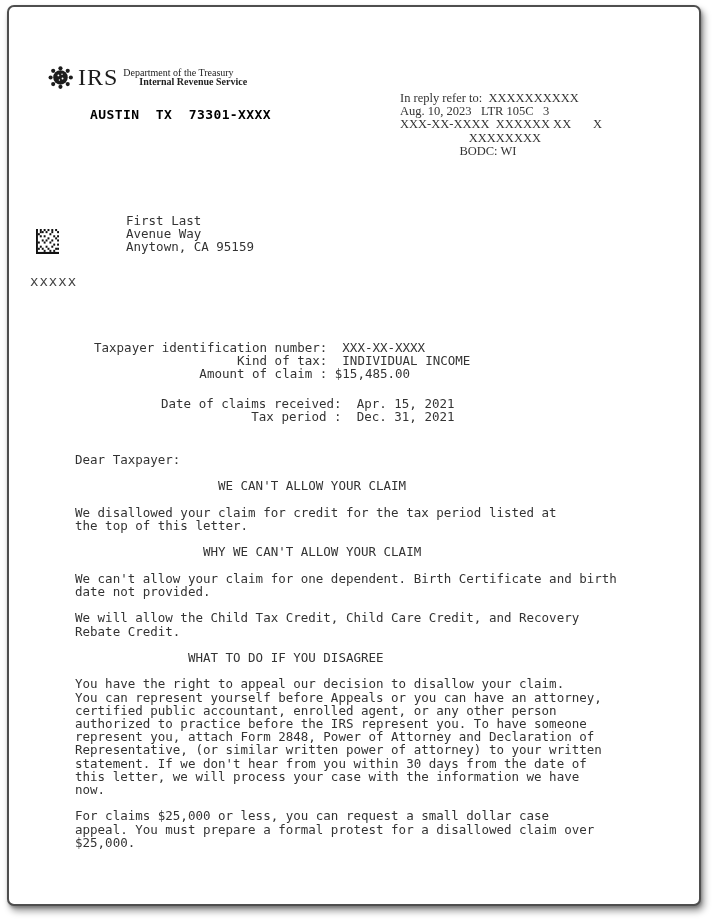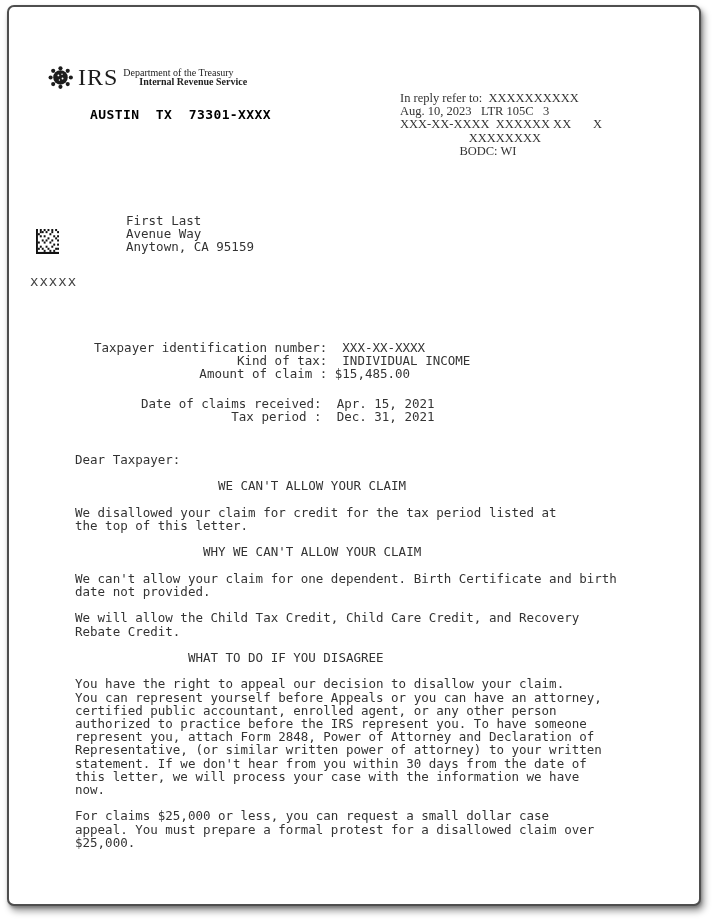--- a/index.html
+++ b/index.html
@@ -126,21 +126,21 @@
         <rect x="18" y="20" width="2" height="2" fill="#111"></rect>
     </svg>
   </div>
 
   <div class="abs mail-code" style="left:21px;top:266px;">xxxxx</div>
 
   <div class="abs mono" style="left:85px;top:334px;">Taxpayer identification number:  XXX-XX-XXXX
                    Kind of tax:  INDIVIDUAL INCOME
               Amount of claim : $15,485.00</div>
 
-  <div class="abs mono" style="left:132px;top:390px;">Date of claims received:  Apr. 15, 2021
+  <div class="abs mono" style="left:152px;top:390px;">Date of claims received:  Apr. 15, 2021
             Tax period :  Dec. 31, 2021</div>
 
   <div class="abs mono" style="left:66px;top:446px;">Dear Taxpayer:
 
                    WE CAN'T ALLOW YOUR CLAIM
 
 We disallowed your claim for credit for the tax period listed at
 the top of this letter.
 
                  WHY WE CAN'T ALLOW YOUR CLAIM

